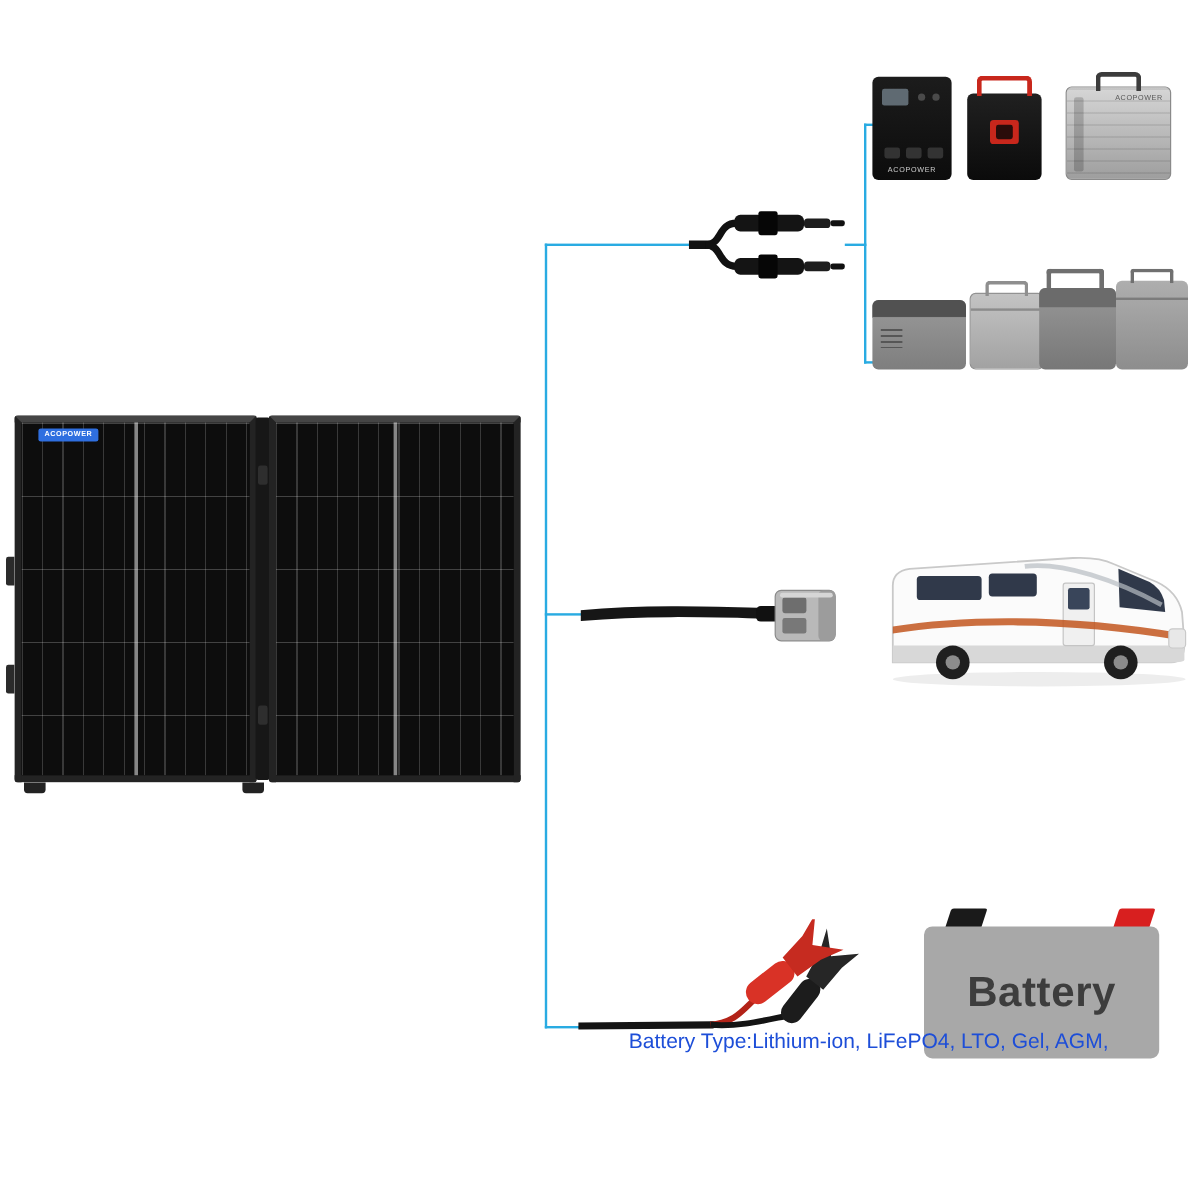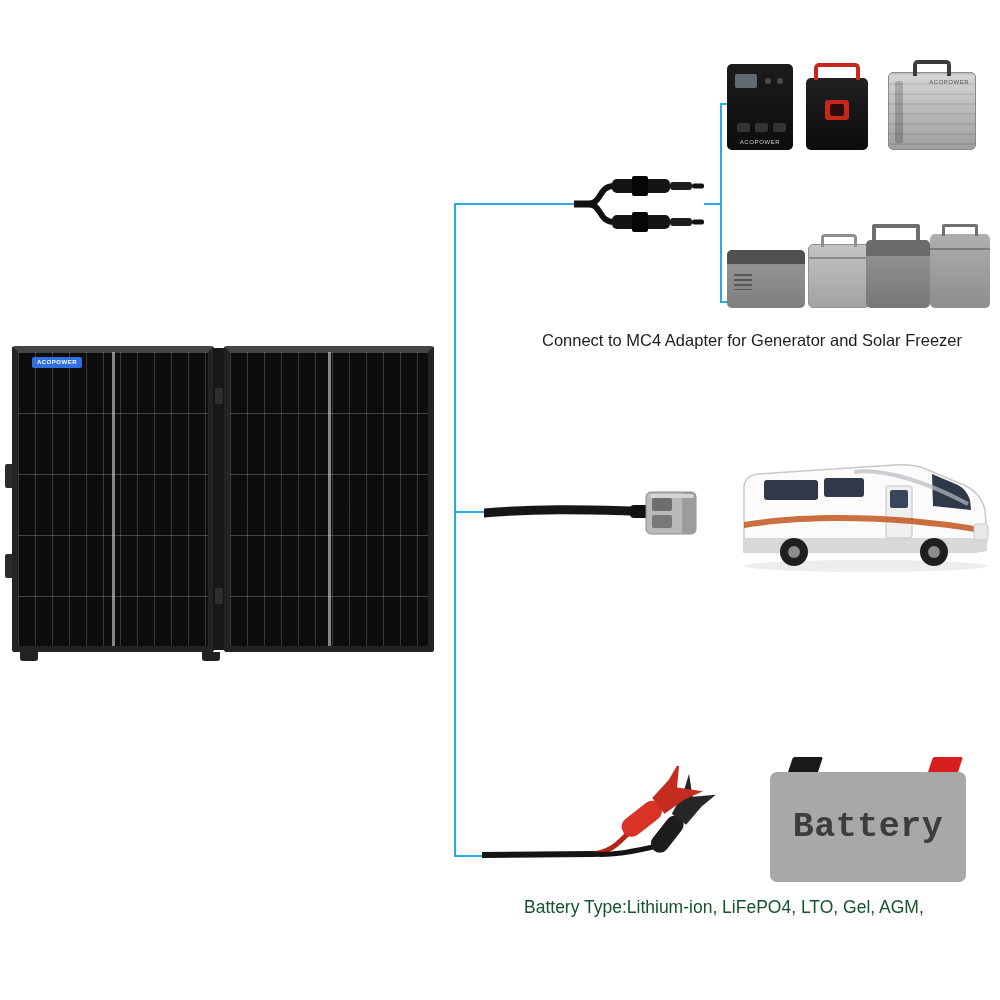--- a/index.html
+++ b/index.html
@@ -72,26 +72,26 @@
   .f2-lid{position:absolute;left:0;right:0;top:12px;height:2px;background:#8b8b8b;}
   .f3{left:866px;top:240px;width:64px;height:68px;background:linear-gradient(#989898,#777);}
   .f3-handle{position:absolute;left:6px;right:10px;top:-16px;height:15px;border:4px solid #6f6f6f;border-bottom:none;border-radius:3px 3px 0 0;}
   .f3-lid{position:absolute;left:0;right:0;top:0;height:16px;background:#6b6b6b;border-radius:5px 5px 0 0;}
   .f4{left:930px;top:234px;width:60px;height:74px;background:linear-gradient(#aeaeae,#8d8d8d);}
   .f4-handle{position:absolute;left:12px;right:12px;top:-10px;height:9px;border:3px solid #707070;border-bottom:none;border-radius:3px 3px 0 0;}
   .f4-lid{position:absolute;left:0;right:0;top:14px;height:2px;background:#7c7c7c;}
 
   
   .caption-mc4{position:absolute;left:505px;top:331px;width:494px;text-align:center;font-size:16.5px;color:#1c1c1c;}
-  .caption-battery{position:absolute;left:524px;top:892px;width:470px;font-size:17.5px;line-height:31px;color:#14532d;}
+  .caption-battery{position:absolute;left:524px;top:852px;width:470px;font-size:17.5px;line-height:31px;color:#1d4ed8;}
 
   
   .battery{position:absolute;left:770px;top:772px;width:196px;height:110px;background:#a8a8a8;border-radius:7px;
            display:flex;align-items:center;justify-content:center;}
-  .battery-label{font-size:35px;font-weight:bold;color:#3d3d3d;letter-spacing:.5px;font-family:Liberation Mono, monospace;}
+  .battery-label{font-size:35px;font-weight:bold;color:#3d3d3d;letter-spacing:.5px;}
   .terminal{position:absolute;top:757px;width:30px;height:18px;transform:skewX(-18deg);border-radius:2px;}
   .terminal-neg{left:790px;background:#1a1a1a;}
   .terminal-pos{left:930px;background:#d81f1f;}
 
   .svg-abs{position:absolute;}
 </style>
 </head>
 <body>
 
 <div class="stage">
@@ -174,21 +174,20 @@
   </div>
   <div class="device f3">
     <div class="f3-handle"></div>
     <div class="f3-lid"></div>
   </div>
   <div class="device f4">
     <div class="f4-handle"></div>
     <div class="f4-lid"></div>
   </div>
 
-  <div class="caption-mc4">Connect to MC4 Adapter for Generator and Solar Freezer</div>
 
   <svg class="svg-abs" style="left:484px;top:486px" width="226" height="56" viewBox="0 0 226 56">
     <path d="M0,27 C60,22 110,24 152,25" stroke="#161616" stroke-width="9" fill="none" stroke-linecap="round"></path>
     <rect x="146" y="19" width="20" height="13" rx="4" fill="#111"></rect>
     <g>
       <rect x="162" y="6" width="50" height="42" rx="5" fill="#b9b9b9" stroke="#8a8a8a"></rect>
       <rect x="198" y="6" width="14" height="42" rx="4" fill="#9c9c9c"></rect>
       <rect x="168" y="12" width="20" height="13" rx="2" fill="#6e6e6e"></rect>
       <rect x="168" y="29" width="20" height="13" rx="2" fill="#787878"></rect>
       <rect x="166" y="8" width="44" height="4" rx="2" fill="#d6d6d6"></rect>

